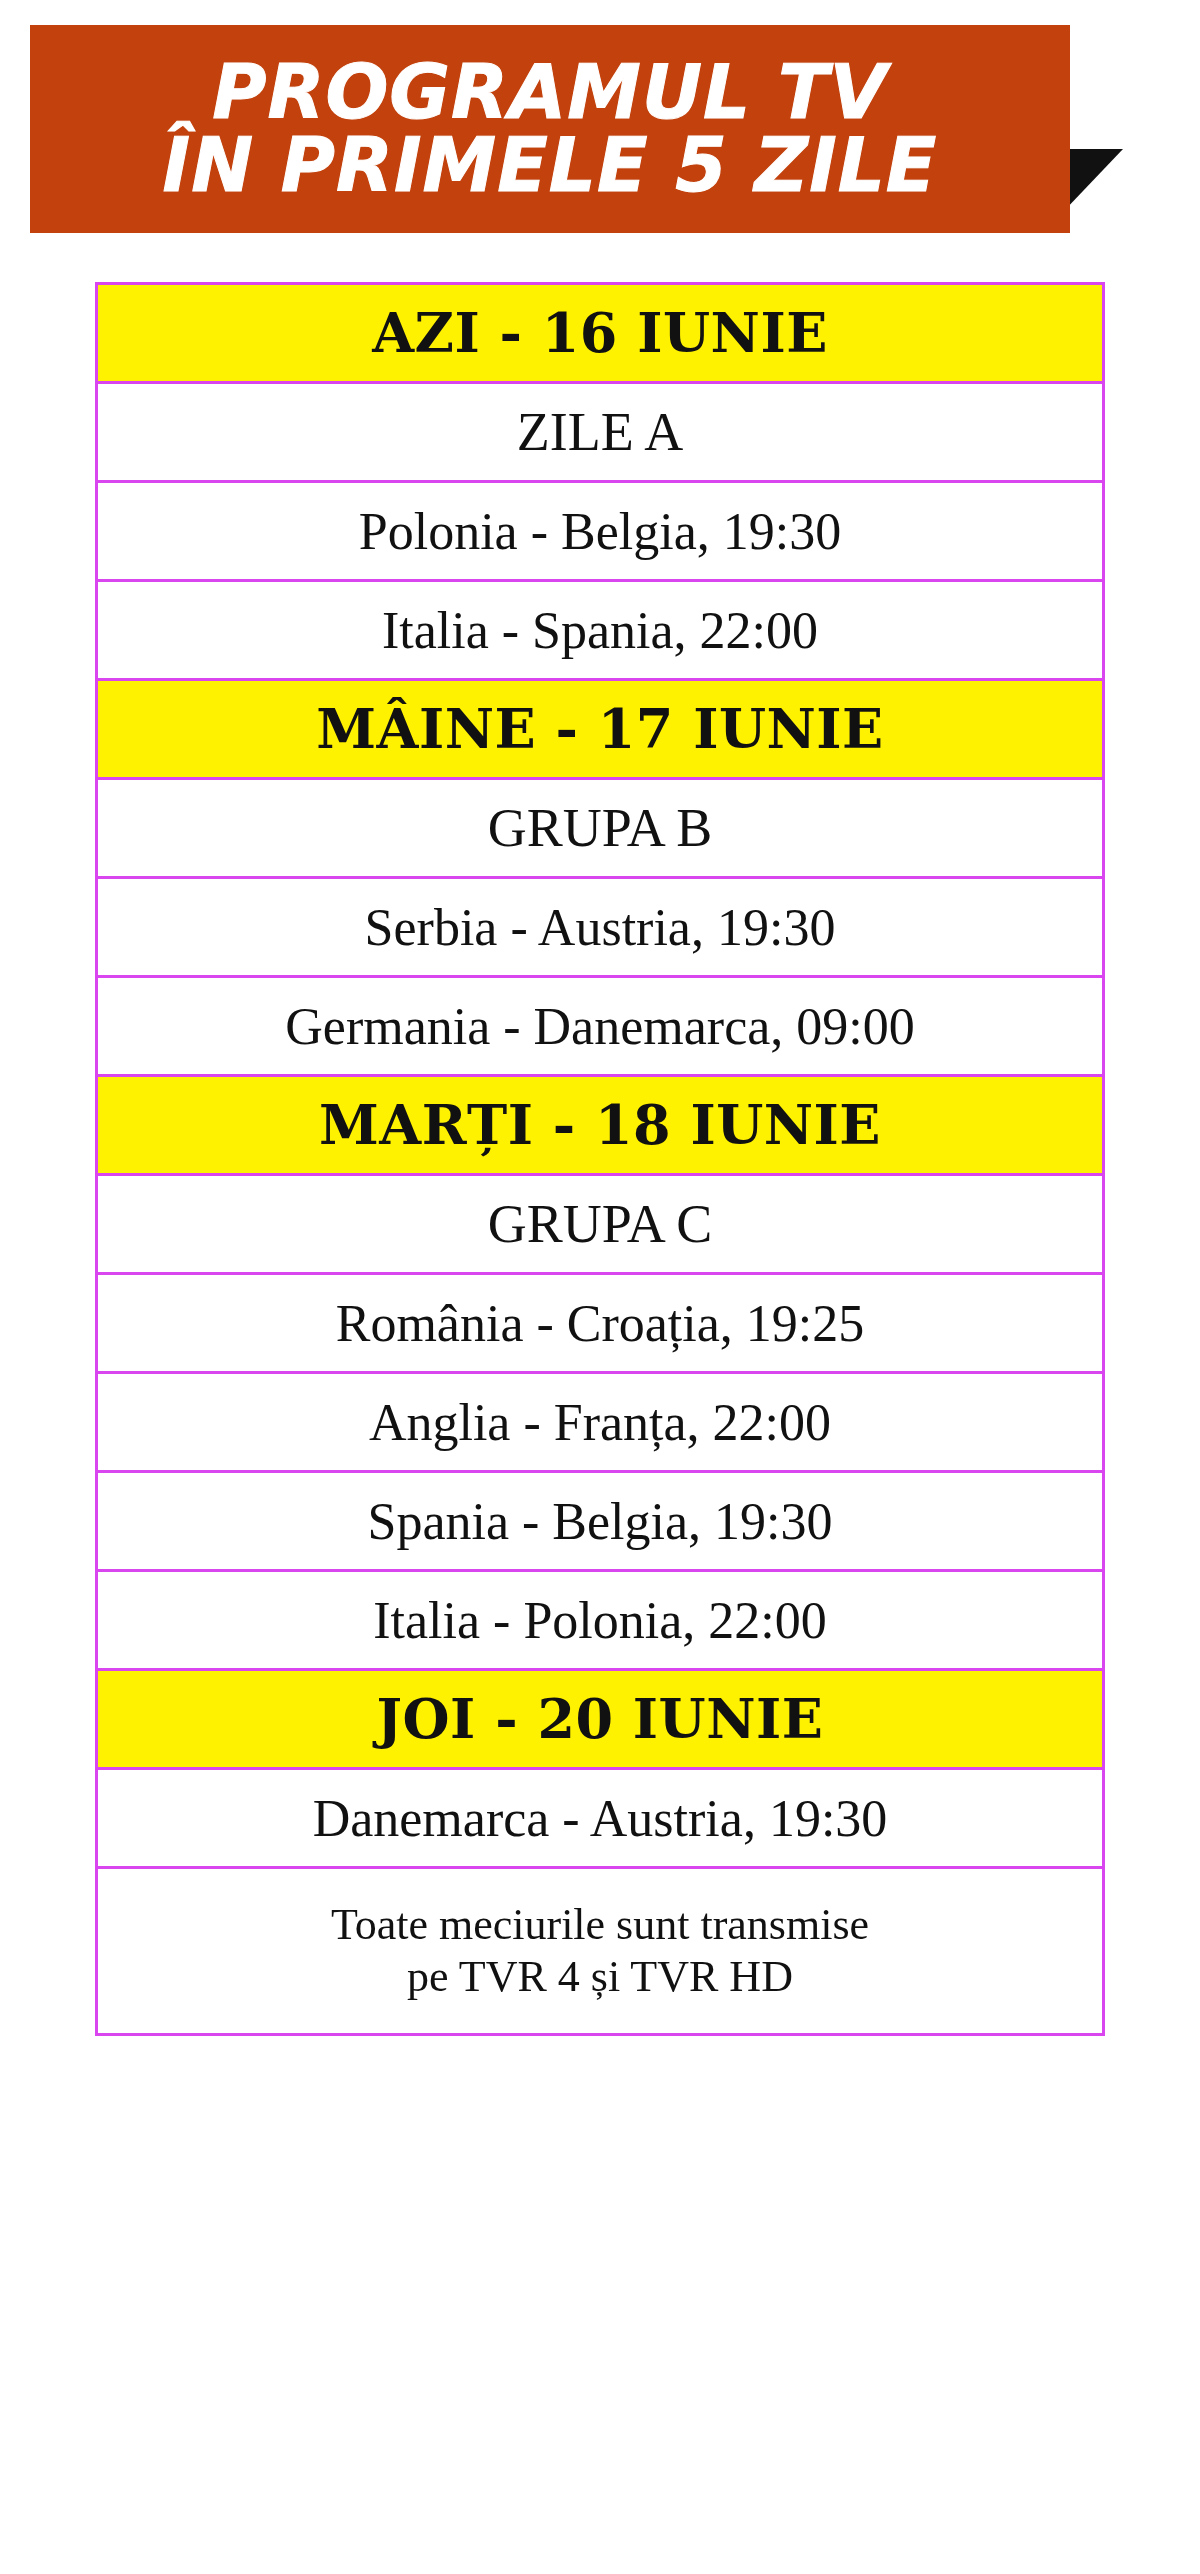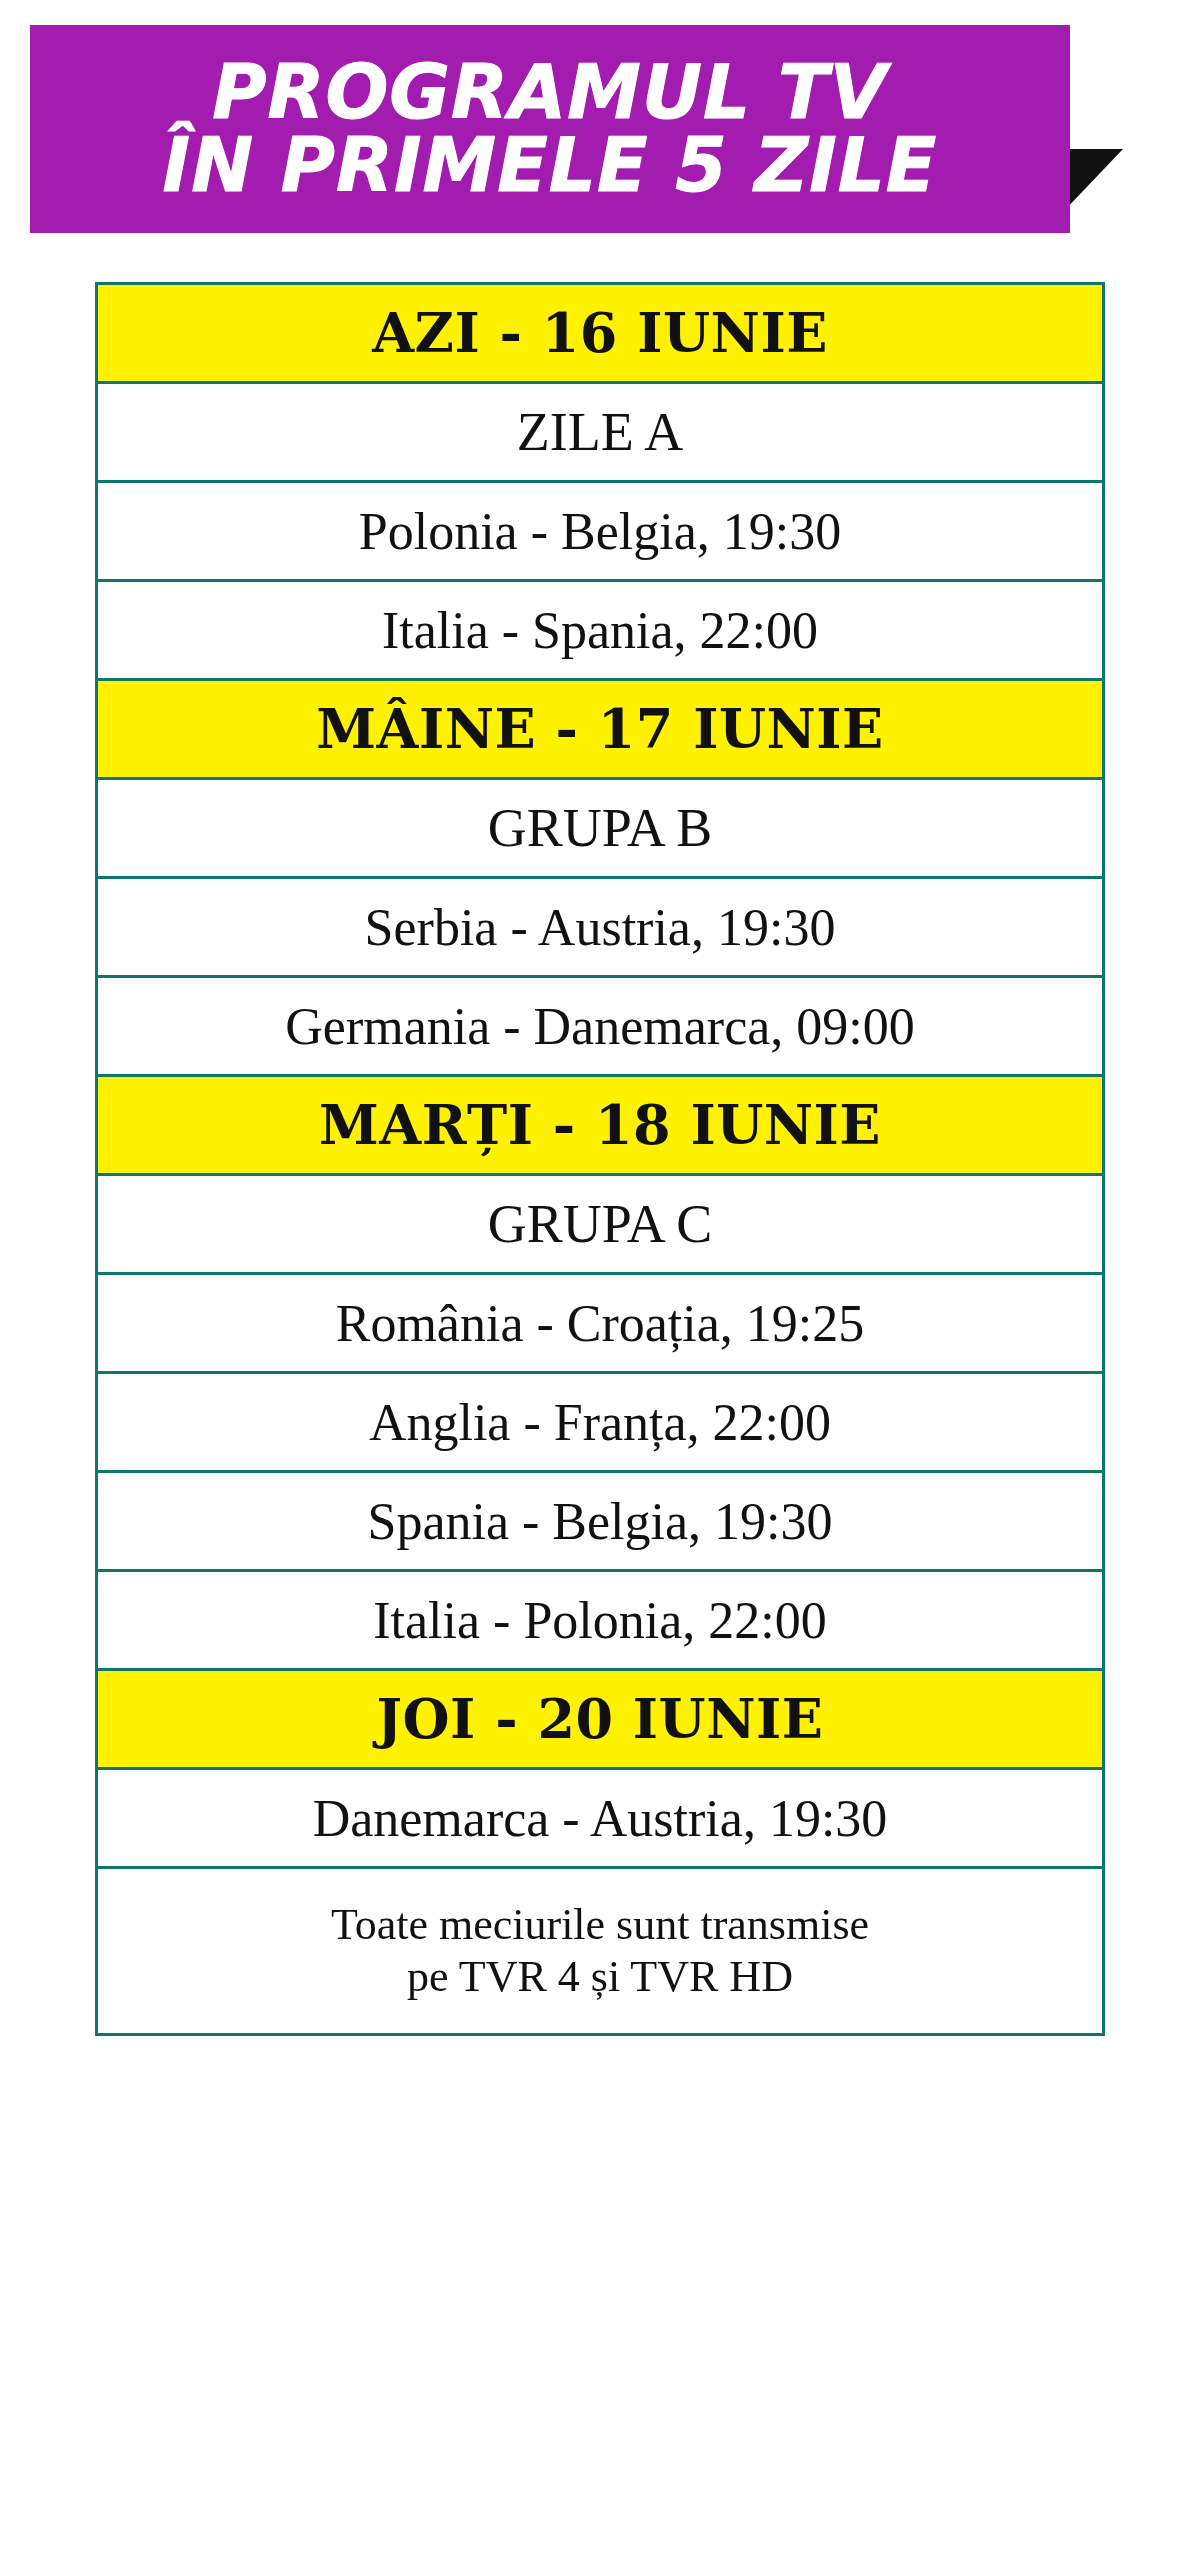--- a/index.html
+++ b/index.html
@@ -29,21 +29,21 @@
     top: 25px;
     width: 1125px;
     height: 210px;
   }
   .banner {
     position: absolute;
     left: 0;
     top: 0;
     width: 1040px;
     height: 208px;
-    background: #a21caf;
+    background: #c2410c;
     z-index: 2;
   }
   
   .banner-flag {
     position: absolute;
     left: 1013px;
     top: 124px;
     width: 0;
     height: 0;
     border-top: 0 solid transparent;
@@ -78,21 +78,21 @@
   
   .schedule {
     position: absolute;
     left: 95px;
     top: 282px;
     width: 1010px;
     border-collapse: collapse;
     table-layout: fixed;
   }
   .schedule td {
-    border: 3px solid #0f766e;
+    border: 3px solid #d946ef;
     text-align: center;
     vertical-align: middle;
     background: #ffffff;
     color: #111111;
     padding: 0;
   }
 
   .row-day td {
     background: #fff200;
     font-family: "DejaVu Serif", serif;

